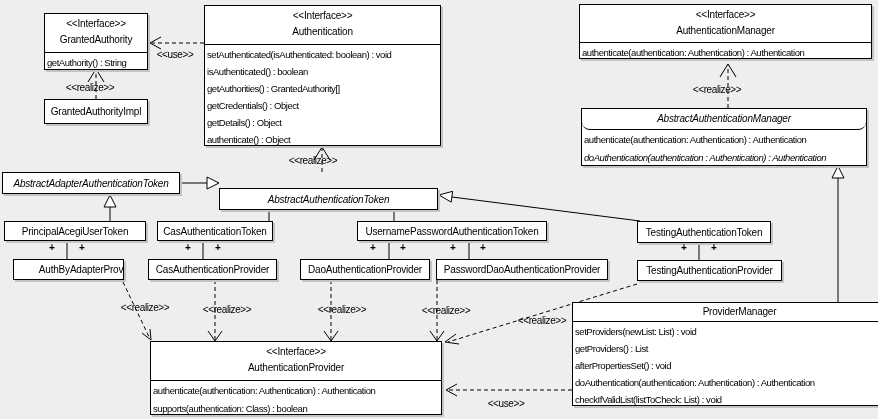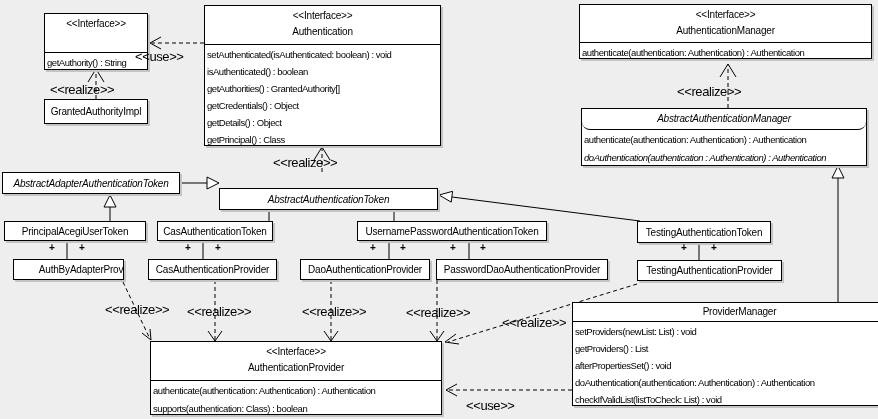--- a/index.html
+++ b/index.html
@@ -24,22 +24,22 @@
     padding:0 2px;
   }
   .lh17 .row{line-height:17px;}
   .lh18 .row{line-height:18px;}
   .nameonly{
     display:flex;align-items:center;justify-content:center;
     font-size:10px;letter-spacing:-0.2px;white-space:nowrap;text-align:right;
   }
   .it{font-style:italic;}
   .edge-label{
-    position:absolute;z-index:3;width:80px;
-    font-size:13px;letter-spacing:-0.4px;white-space:nowrap;
+    position:absolute;z-index:3;width:80px;text-align:center;
+    font-size:10px;letter-spacing:-0.4px;white-space:nowrap;
   }
   .plus{
     position:absolute;z-index:3;font-size:10px;line-height:10px;font-weight:bold;
   }
 </style>
 </head>
 <body>
 
 <svg class="wires" width="878" height="419">
   <g stroke="#000" stroke-width="1" fill="none">
@@ -114,20 +114,21 @@
     <g>
       <line x1="572" y1="390" x2="448" y2="390" stroke-dasharray="4 3"></line>
       <polyline points="457,384 446,390 457,396"></polyline>
     </g>
   </g>
 </svg>
 
 <div class="box" style="left:44px;top:13px;width:104px;height:57px;">
   <div class="hdr hdr2">
     <div class="stereo">&lt;&lt;Interface&gt;&gt;</div>
+    <div class="cname">GrantedAuthority</div>
   </div>
   <div class="rows lh17">
     <div class="row">getAuthority() : String</div>
   </div>
 </div>
 
 <div class="box nameonly" style="left:44px;top:99px;width:104px;height:25px;">
   <span>GrantedAuthorityImpl</span>
 </div>
 
@@ -135,21 +136,21 @@
   <div class="hdr hdr2">
     <div class="stereo">&lt;&lt;Interface&gt;&gt;</div>
     <div class="cname">Authentication</div>
   </div>
   <div class="rows lh17">
     <div class="row">setAuthenticated(isAuthenticated: boolean) : void</div>
     <div class="row">isAuthenticated() : boolean</div>
     <div class="row">getAuthorities() : GrantedAuthority[]</div>
     <div class="row">getCredentials() : Object</div>
     <div class="row">getDetails() : Object</div>
-    <div class="row">getPrincipal() : Class</div>
+    <div class="row">authenticate() : Object</div>
   </div>
 </div>
 
 <div class="box" style="left:579px;top:4px;width:293px;height:55px;">
   <div class="hdr hdr2" style="height:35px;">
     <div class="stereo">&lt;&lt;Interface&gt;&gt;</div>
     <div class="cname">AuthenticationManager</div>
   </div>
   <div class="rows lh17">
     <div class="row">authenticate(authentication: Authentication) : Authentication</div>

